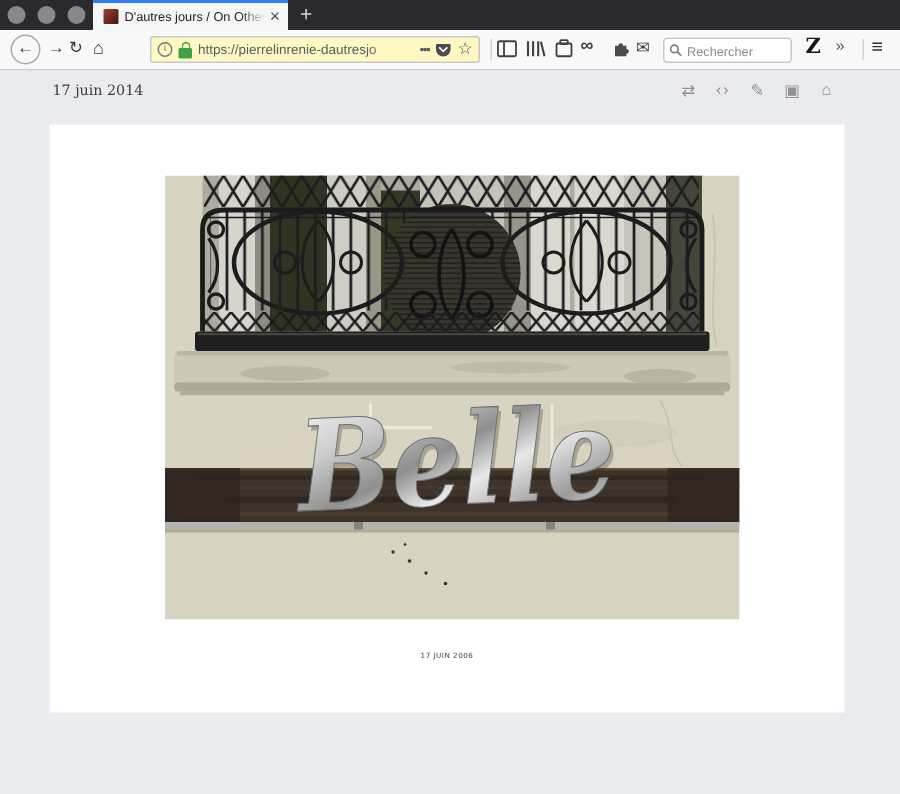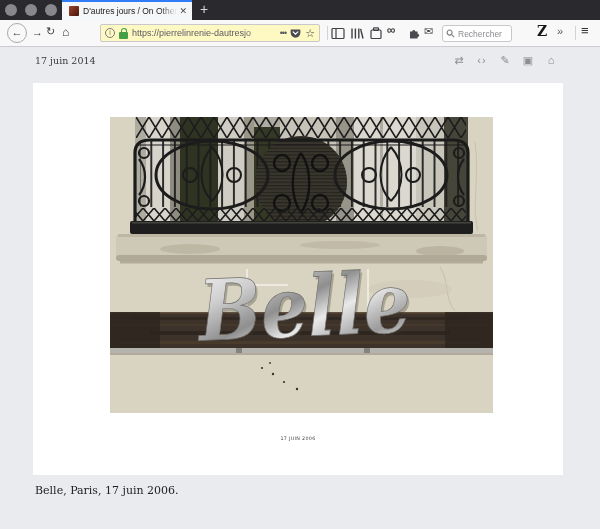--- a/index.html
+++ b/index.html
@@ -31,21 +31,21 @@
   .url-text{flex:1;font-size:9px;color:#5b5b60;white-space:nowrap;overflow:hidden;
     -webkit-mask-image:linear-gradient(90deg,#000 78%,transparent);mask-image:linear-gradient(90deg,#000 78%,transparent);}
   .dots{font-size:9px;color:#5a5a5e;flex:0 0 auto;letter-spacing:-1px;}
   .star{font-size:11px;color:#46464b;flex:0 0 auto;line-height:10px;}
   .tool-sep{position:absolute;top:6px;width:1px;height:14px;background:#d2d2d6;}
   .sep1{left:327px}.sep2{left:575px}
   .tbtn{position:absolute;top:6px;color:#404045;}
   .tb-sidebar{left:331px}.tb-library{left:350px}.tb-clip{left:369px}
   .tb-inf{left:387px;top:3px;font-size:12px;font-weight:bold;}
   .tb-puzzle{left:407px}.tb-env{left:424px;top:5px;font-size:11px;}
-  .searchbar{position:absolute;left:442px;top:5px;width:70px;height:17px;background:#fff;border:1px solid #c8c8cc;border-radius:3px;box-sizing:border-box;display:flex;align-items:center;padding:0 3px;gap:3px;}
+  .searchbar{position:absolute;left:442px;top:5px;width:86px;height:17px;background:#fff;border:1px solid #c8c8cc;border-radius:3px;box-sizing:border-box;display:flex;align-items:center;padding:0 3px;gap:3px;}
   .search-input{border:none;outline:none;width:100%;font-size:8.5px;color:#333;background:transparent;padding:0;font-family:"Liberation Sans",sans-serif;}
   .search-input::placeholder{color:#8b8b90;}
   .zotero{position:absolute;left:537px;top:3px;font-family:"DejaVu Serif",serif;font-weight:bold;font-size:14px;color:#17171a;}
   .overflow{position:absolute;left:557px;top:5px;font-size:11px;color:#55555a;}
   .menu{position:absolute;left:581px;top:3px;font-size:13px;color:#2f2f33;}
 
   
   .content{position:absolute;left:0;top:47px;width:600px;height:482px;background:#e9ebee;}
   .post-date{position:absolute;left:35px;top:8px;font-family:"DejaVu Serif",serif;font-size:9.5px;color:#3b3b3b;}
   .hicon{position:absolute;top:7px;width:18px;text-align:center;font-size:11px;color:#8f8f93;}
@@ -271,15 +271,14 @@
               <circle cx="163" cy="257" r="1.2"></circle>
             <circle cx="174" cy="265" r="1.1"></circle>
               <circle cx="187" cy="272" r="1.2"></circle>
             <circle cx="160" cy="246" r="0.9"></circle>
           </g>
         </svg>
       </div>
       <div class="caption">17 JUIN 2006</div>
     </div>
 
-    <div class="footer-text">Belle, Paris, 17 juin 2006.</div>
   </div>
 </div>
 
 </body></html>

